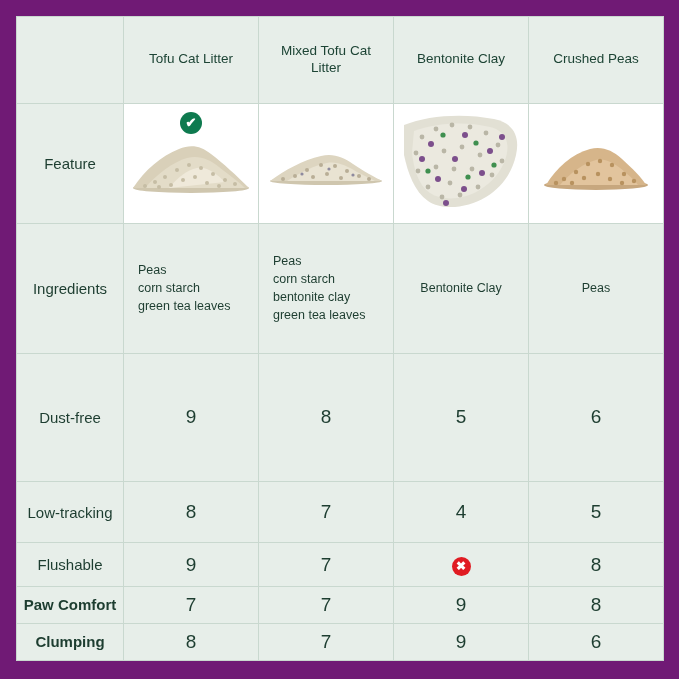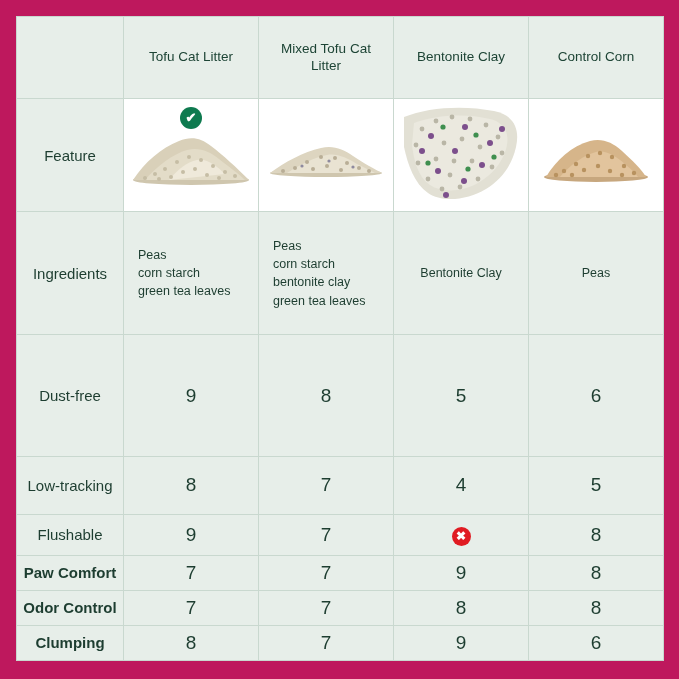--- a/index.html
+++ b/index.html
@@ -10,21 +10,21 @@
     width: 679px;
     height: 679px;
     background: #0c4634;
     font-family: "Liberation Sans", sans-serif;
     overflow: hidden;
   }
   .page {
     position: relative;
     width: 679px;
     height: 679px;
-    background: #be185d;
+    background: #701a75;
     box-sizing: border-box;
     padding: 16px 16px 18px 16px;
   }
   .table-wrap {
     width: 647px;
     height: 645px;
     background: #ffffff;
     box-sizing: border-box;
   }
   table.compare {
@@ -167,21 +167,21 @@
           <col class="c2">
           <col class="c3">
           <col class="c4">
       </colgroup>
       <tbody>
         <tr class="head">
           <td class="corner"></td>
           <td>Tofu Cat Litter</td>
           <td>Mixed Tofu Cat Litter</td>
           <td>Bentonite Clay</td>
-          <td>Control Corn</td>
+          <td>Crushed Peas</td>
         </tr>
 
         <tr class="feature">
           <td class="rowlabel">Feature</td>
           <td class="datacell">
             <div class="pile-wrap">
               <div class="check-badge">✔</div>
               <div class="pile">
                 <svg width="124" height="62" viewBox="0 0 124 62" aria-hidden="true">
                   <ellipse cx="62" cy="56" rx="58" ry="5" fill="#cfc6ae"></ellipse>
@@ -362,27 +362,20 @@
         </tr>
 
         <tr class="r-paw">
           <td class="rowlabel bold">Paw Comfort</td>
           <td class="score">7</td>
           <td class="score">7</td>
           <td class="score">9</td>
           <td class="score">8</td>
         </tr>
 
-        <tr class="r-odor">
-          <td class="rowlabel bold">Odor Control</td>
-          <td class="score">7</td>
-          <td class="score">7</td>
-          <td class="score">8</td>
-          <td class="score">8</td>
-        </tr>
 
         <tr class="r-clump">
           <td class="rowlabel bold">Clumping</td>
           <td class="score">8</td>
           <td class="score">7</td>
           <td class="score">9</td>
           <td class="score">6</td>
         </tr>
       </tbody>
     </table>

